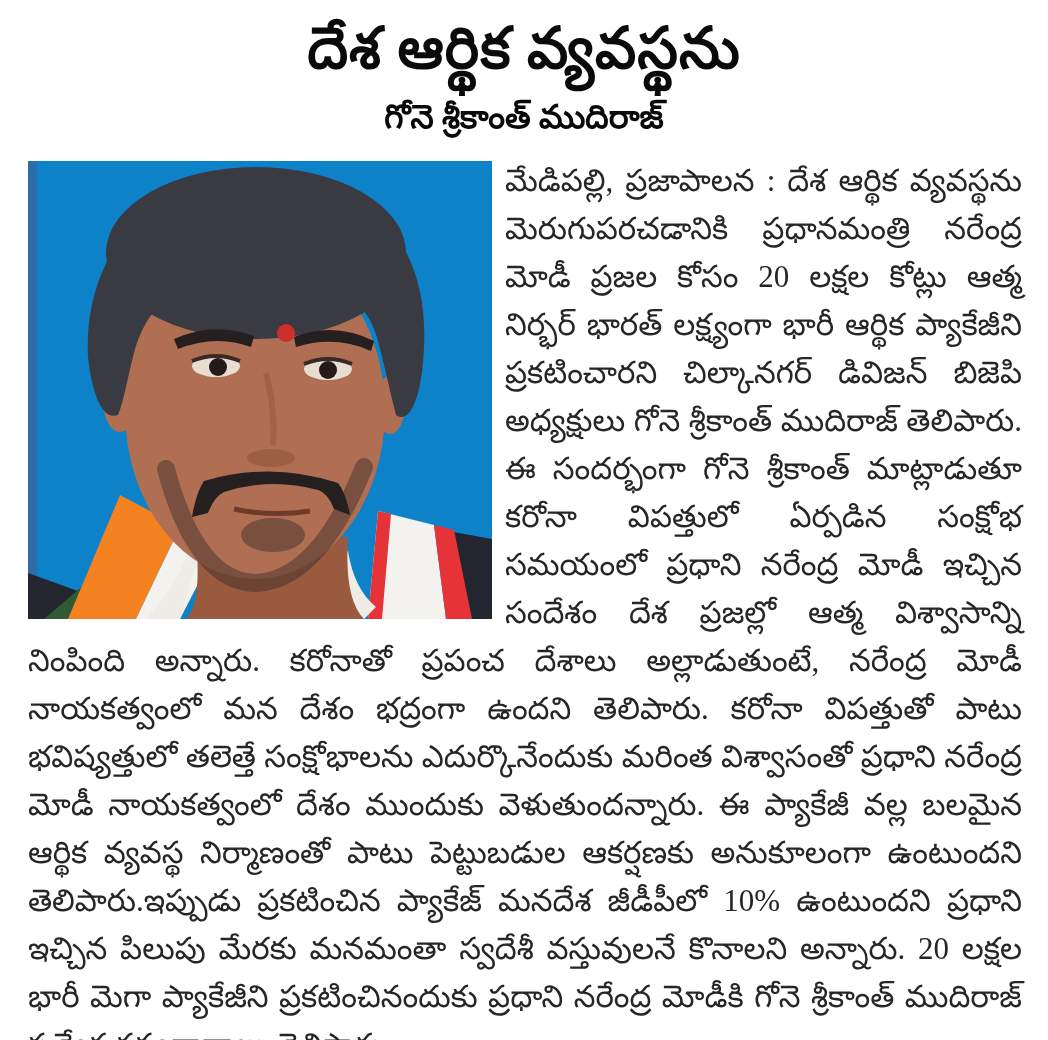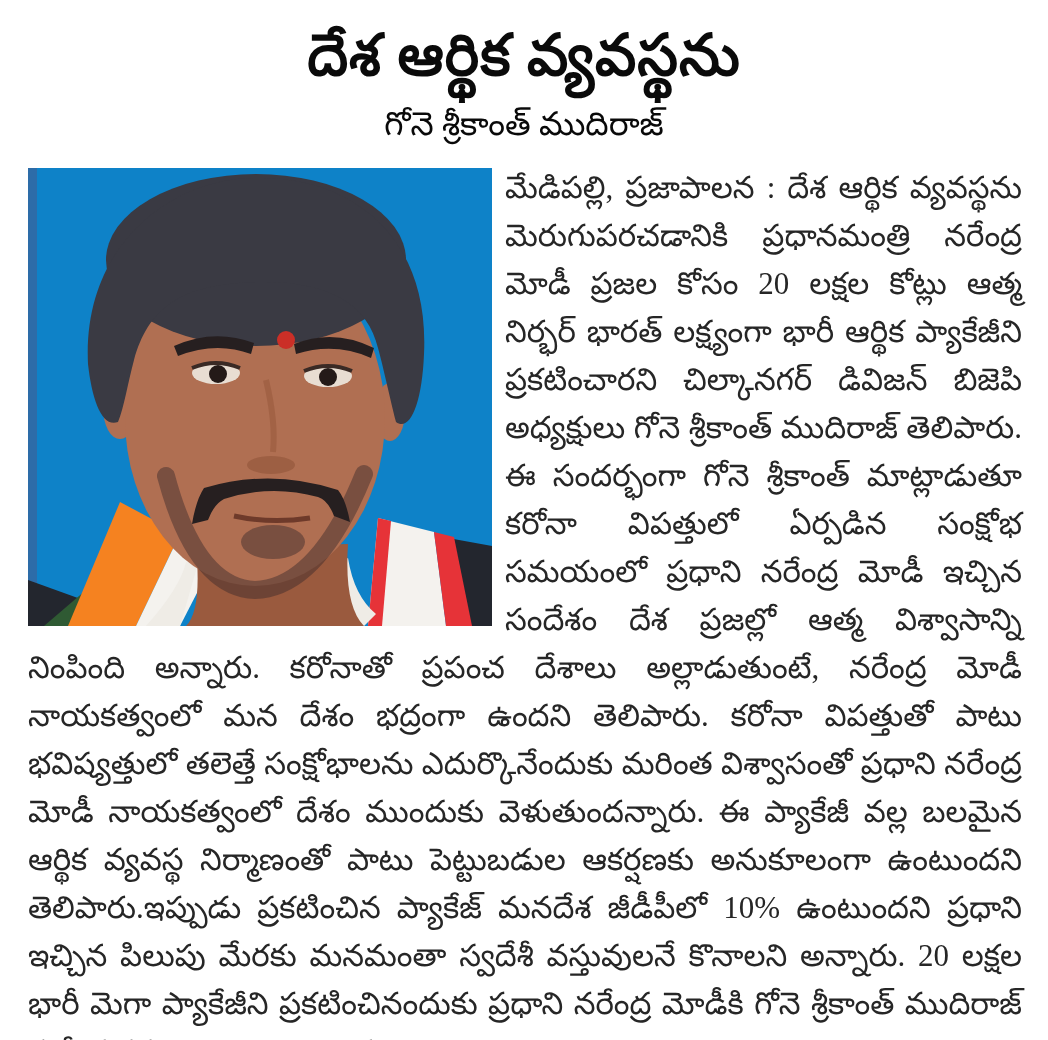--- a/index.html
+++ b/index.html
@@ -7,35 +7,35 @@
     position: relative;
     width: 1048px;
     height: 1040px;
     margin: 0 auto;
     background: #ffffff;
     font-family: "Liberation Serif", serif;
     color: #222222;
     overflow: hidden;
   }
   .headline {
-    padding-top: 12px;
+    padding-top: 5px;
     text-align: center;
     color: #0a0a0a;
     font-size: 58px;
     line-height: 88px;
     font-weight: 600;
     letter-spacing: 1px;
   }
   .headline .hl { display: block; white-space: nowrap; }
   .byline {
     margin-top: 2px;
     text-align: center;
     font-size: 33px;
     line-height: 44px;
-    font-weight: normal;
+    font-weight: bold;
     color: #090909;
   }
   .article-body {
     margin-top: 18px;
     padding: 0 26px 0 28px;
     font-size: 31px;
     line-height: 48px;
     text-align: justify;
     color: #262626;
   }

